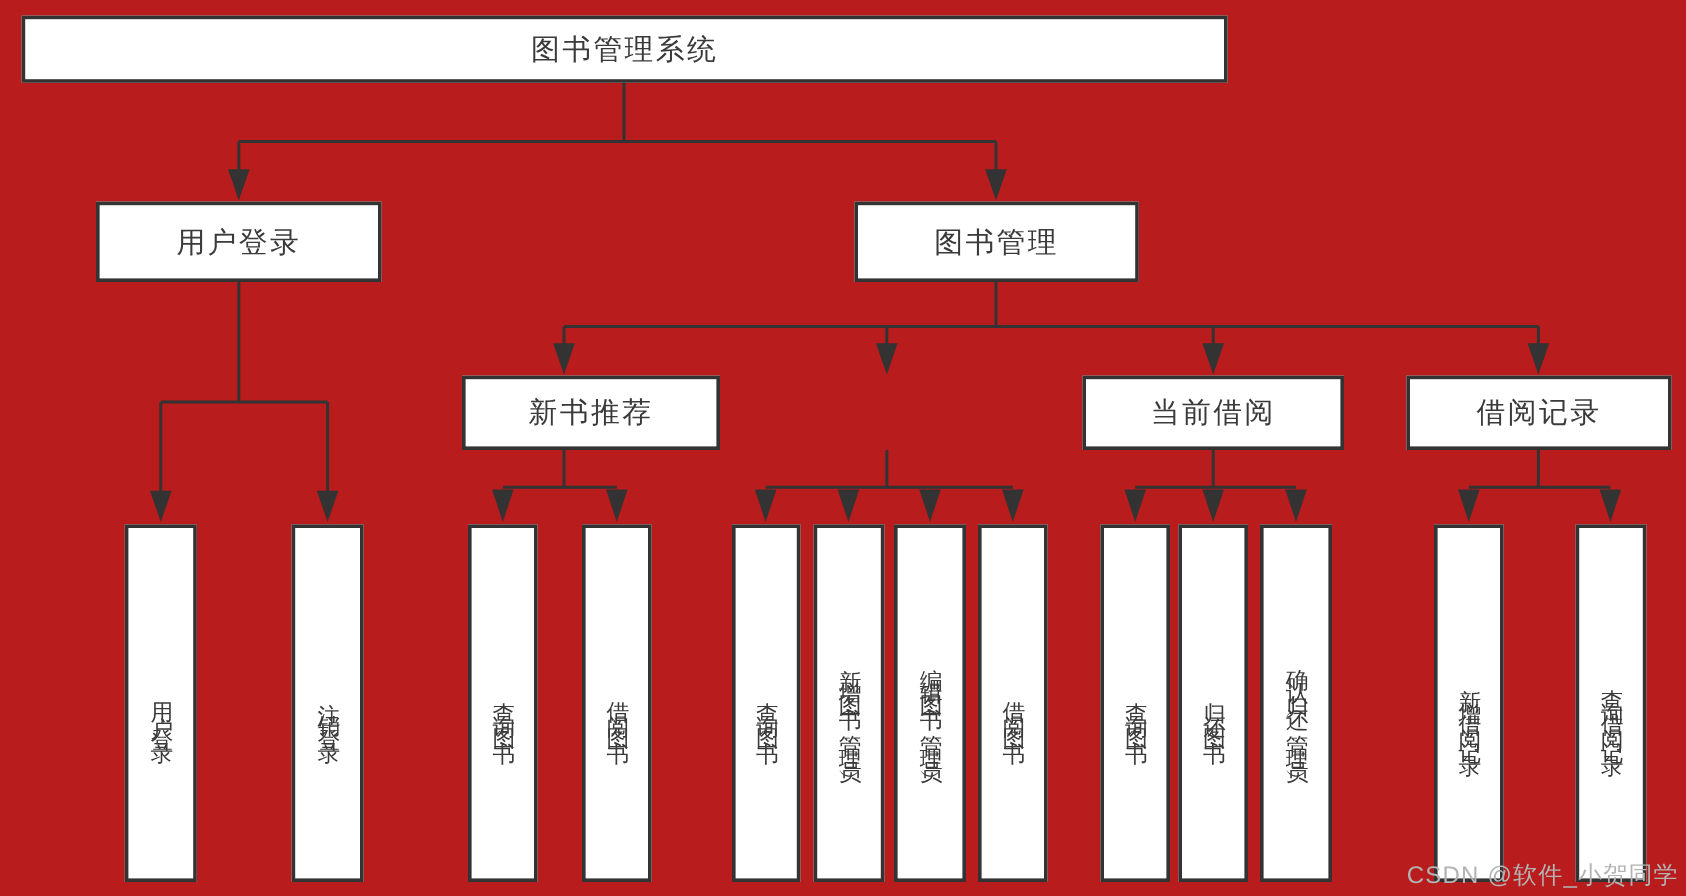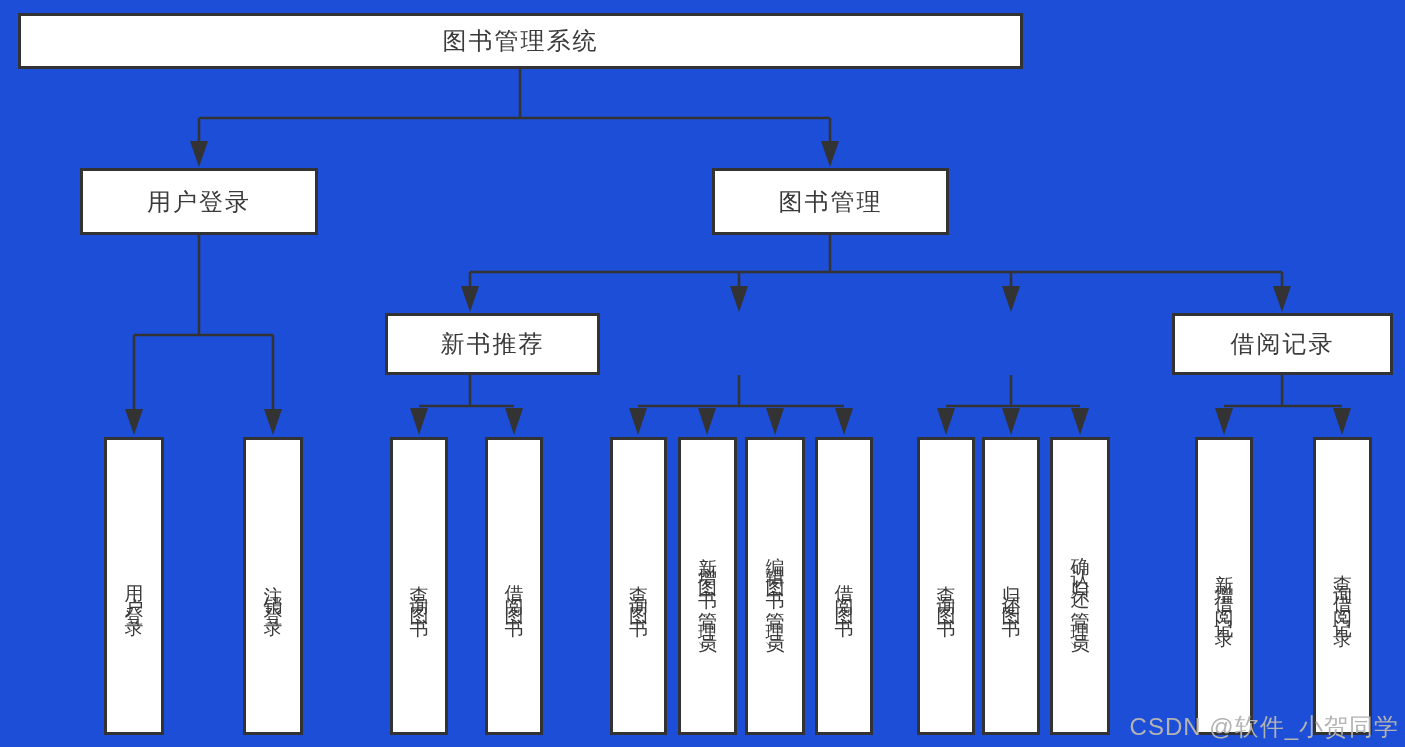--- a/index.html
+++ b/index.html
@@ -1,20 +1,20 @@
 <!DOCTYPE html>
 <html><head>
 <meta charset="utf-8">
 <style>
   html, body { margin: 0; padding: 0; background: #ffffff; }
   .stage {
     position: relative;
     width: 1405px;
     height: 747px;
-    background: #1d4ed8;
+    background: #b91c1c;
     font-family: "Liberation Sans", sans-serif;
     overflow: hidden;
   }
   .stage svg.wires {
     position: absolute;
     left: 0; top: 0;
     z-index: 0;
   }
   .box {
     position: absolute;
@@ -37,21 +37,21 @@
     text-orientation: mixed;
     font-size: 19px;
     letter-spacing: 11px;
     margin-bottom: -11px; 
     white-space: nowrap;
   }
   .watermark {
     position: absolute;
     right: 6px;
     bottom: 4px;
-    font-size: 24px;
+    font-size: 20px;
     color: #b3b3b3;
     letter-spacing: 1px;
     z-index: 3;
     white-space: nowrap;
     margin-left: 47px;
   }
 </style>
 </head>
 <body>
 
@@ -104,20 +104,23 @@
   <div class="box hbox" style="left:80px; top:168px; width:238px; height:67px;">
     <span class="label">用户登录</span>
   </div>
   <div class="box hbox" style="left:712px; top:168px; width:237px; height:67px;">
     <span class="label">图书管理</span>
   </div>
 
   <div class="box hbox" style="left:385px; top:313px; width:215px; height:62px;">
     <span class="label">新书推荐</span>
   </div>
+  <div class="box hbox" style="left:902px; top:313px; width:218px; height:62px;">
+    <span class="label">当前借阅</span>
+  </div>
   <div class="box hbox" style="left:1172px; top:313px; width:221px; height:62px;font-family:Liberation Serif, serif;">
     <span class="label">借阅记录</span>
   </div>
 
   <div class="box vbox" style="left:104px; top:437px; width:60px; height:298px;">
     <span class="label">用户登录</span>
   </div>
   <div class="box vbox" style="left:243px; top:437px; width:60px; height:298px;">
     <span class="label">注销登录</span>
   </div>

